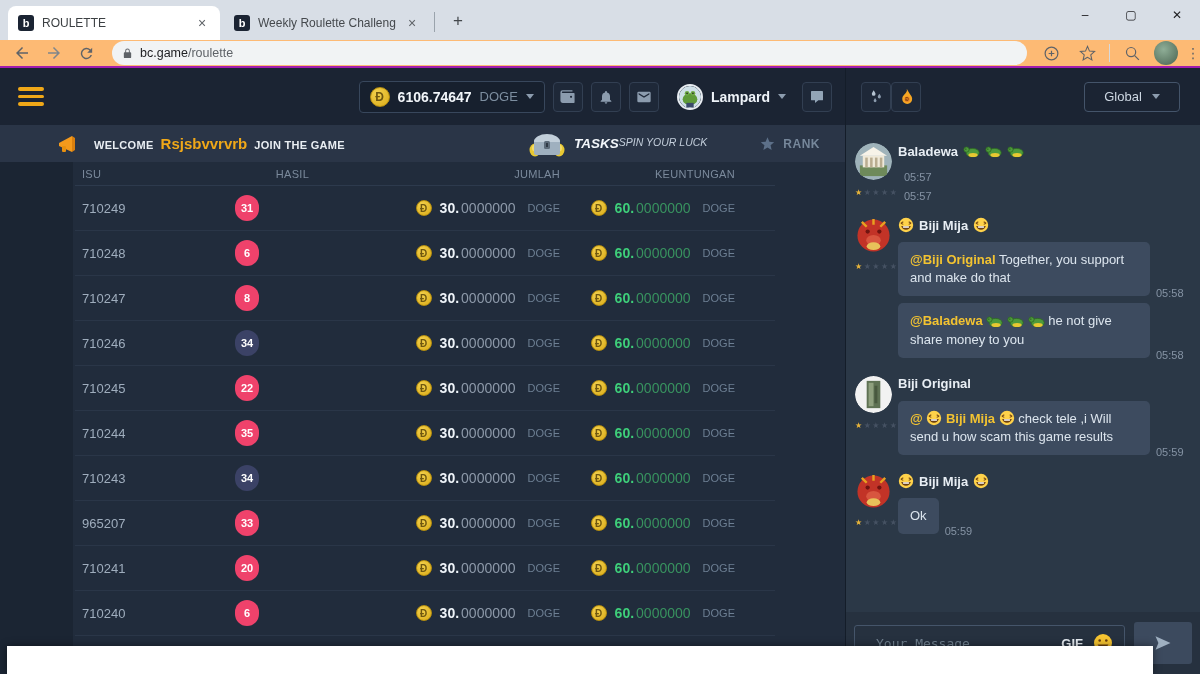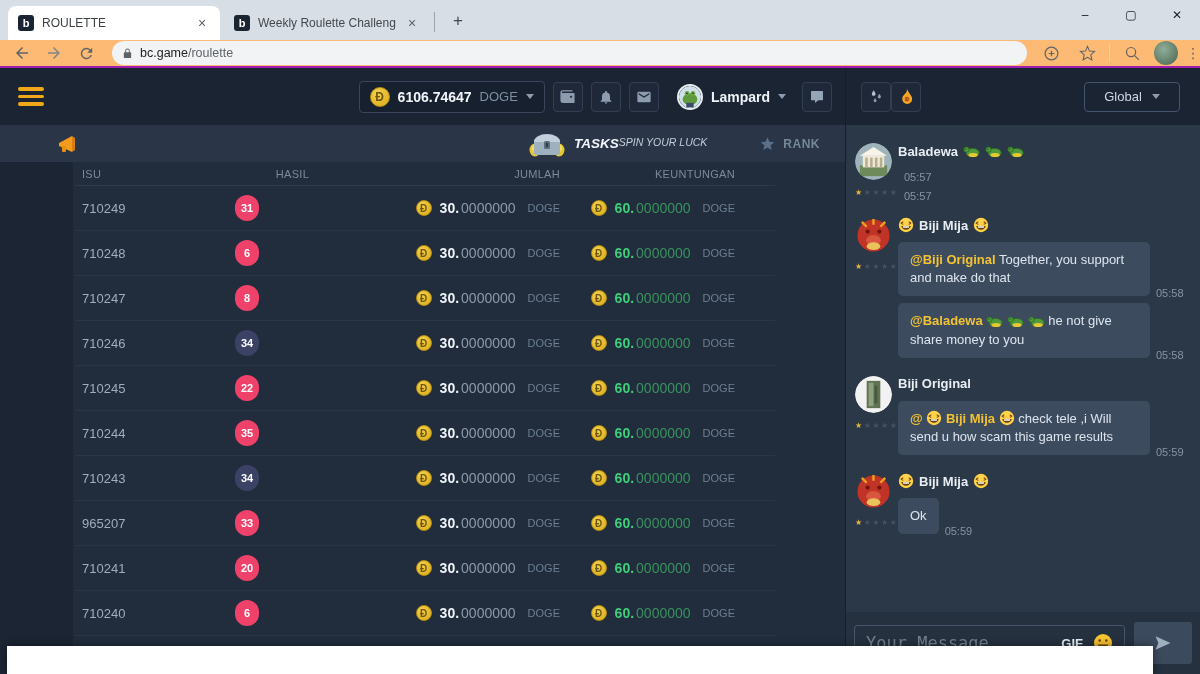--- a/index.html
+++ b/index.html
@@ -128,21 +128,21 @@
             font-size:13px; line-height:1.4; color:#dce5ee; }
   .mention { color:var(--mention-yellow,#f3c331); font-weight:bold; }
   .msg-time { margin-left:6px; font-size:11px; color:#8593a4; white-space:nowrap;
               transform:translateY(3px); }
   .emoji { display:inline-block; vertical-align:-3px; }
 
   .chat-footer { position:absolute; bottom:0; left:0; right:0; height:62px; background:#26313f;
                  display:flex; align-items:center; padding:0 8px; gap:9px; }
   .msg-input { flex:1; height:36px; border:1px solid #45556a; border-radius:3px;
                display:flex; align-items:center; padding:0 11px; gap:10px; background:#26313f; }
-  .placeholder { flex:1; font-family:"DejaVu Sans Mono", monospace; font-size:17px; color:#70808f; }
+  .placeholder { flex:1; font-family:"DejaVu Sans Mono", monospace; font-size:13px; color:#70808f;margin-left:10px; }
   .gif-label { font-size:13px; font-weight:bold; color:#e8eef4; cursor:pointer; }
   .send-btn { width:58px; height:42px; background:#3c4a5e; border-radius:3px;
               display:flex; align-items:center; justify-content:center; cursor:pointer; }
 
   
   .overlay-white { position:absolute; left:7px; top:646px; width:1146px; height:28px;
                    background:#ffffff; z-index:60; box-shadow:0 0 9px rgba(0,0,0,.45); }
   svg { display:block; }
 </style>
 </head>
@@ -276,20 +276,25 @@
     </div>
 
     <div class="banner">
       <span>
         <svg width="24" height="20" viewBox="0 0 24 20">
             <polygon points="1,9 14,2 14,18 1,12" fill="#f49a1c"></polygon>
             <polygon points="14,2 17,4 17,16 14,18" fill="#d97f0e"></polygon>
             <rect x="4" y="12" width="4" height="6" rx="1" fill="#e8900f"></rect>
           </svg>
       </span>
+      <div class="welcome">
+        <span class="w-small">WELCOME</span>
+        <span class="w-name">Rsjsbvvrvrb</span>
+        <span class="w-small">JOIN THE GAME</span>
+      </div>
       <div class="tasks">
         <span>
           <svg width="36" height="30" viewBox="0 0 36 30">
               <ellipse cx="6" cy="21" rx="5.5" ry="6.5" fill="#e8c832"></ellipse>
               <ellipse cx="30" cy="21" rx="5.5" ry="6.5" fill="#e8c832"></ellipse>
               <ellipse cx="6" cy="19" rx="3" ry="3.5" fill="#f4dc6b"></ellipse>
               <ellipse cx="30" cy="19" rx="3" ry="3.5" fill="#f4dc6b"></ellipse>
               <rect x="5" y="10" width="26" height="16" rx="2" fill="#9fb0bf"></rect>
               <path d="M5 13a13 8 0 0 1 26 0z" fill="#c2cfda"></path>
               <rect x="15" y="12" width="6" height="8" rx="1.5" fill="#5c6b7a"></rect>

